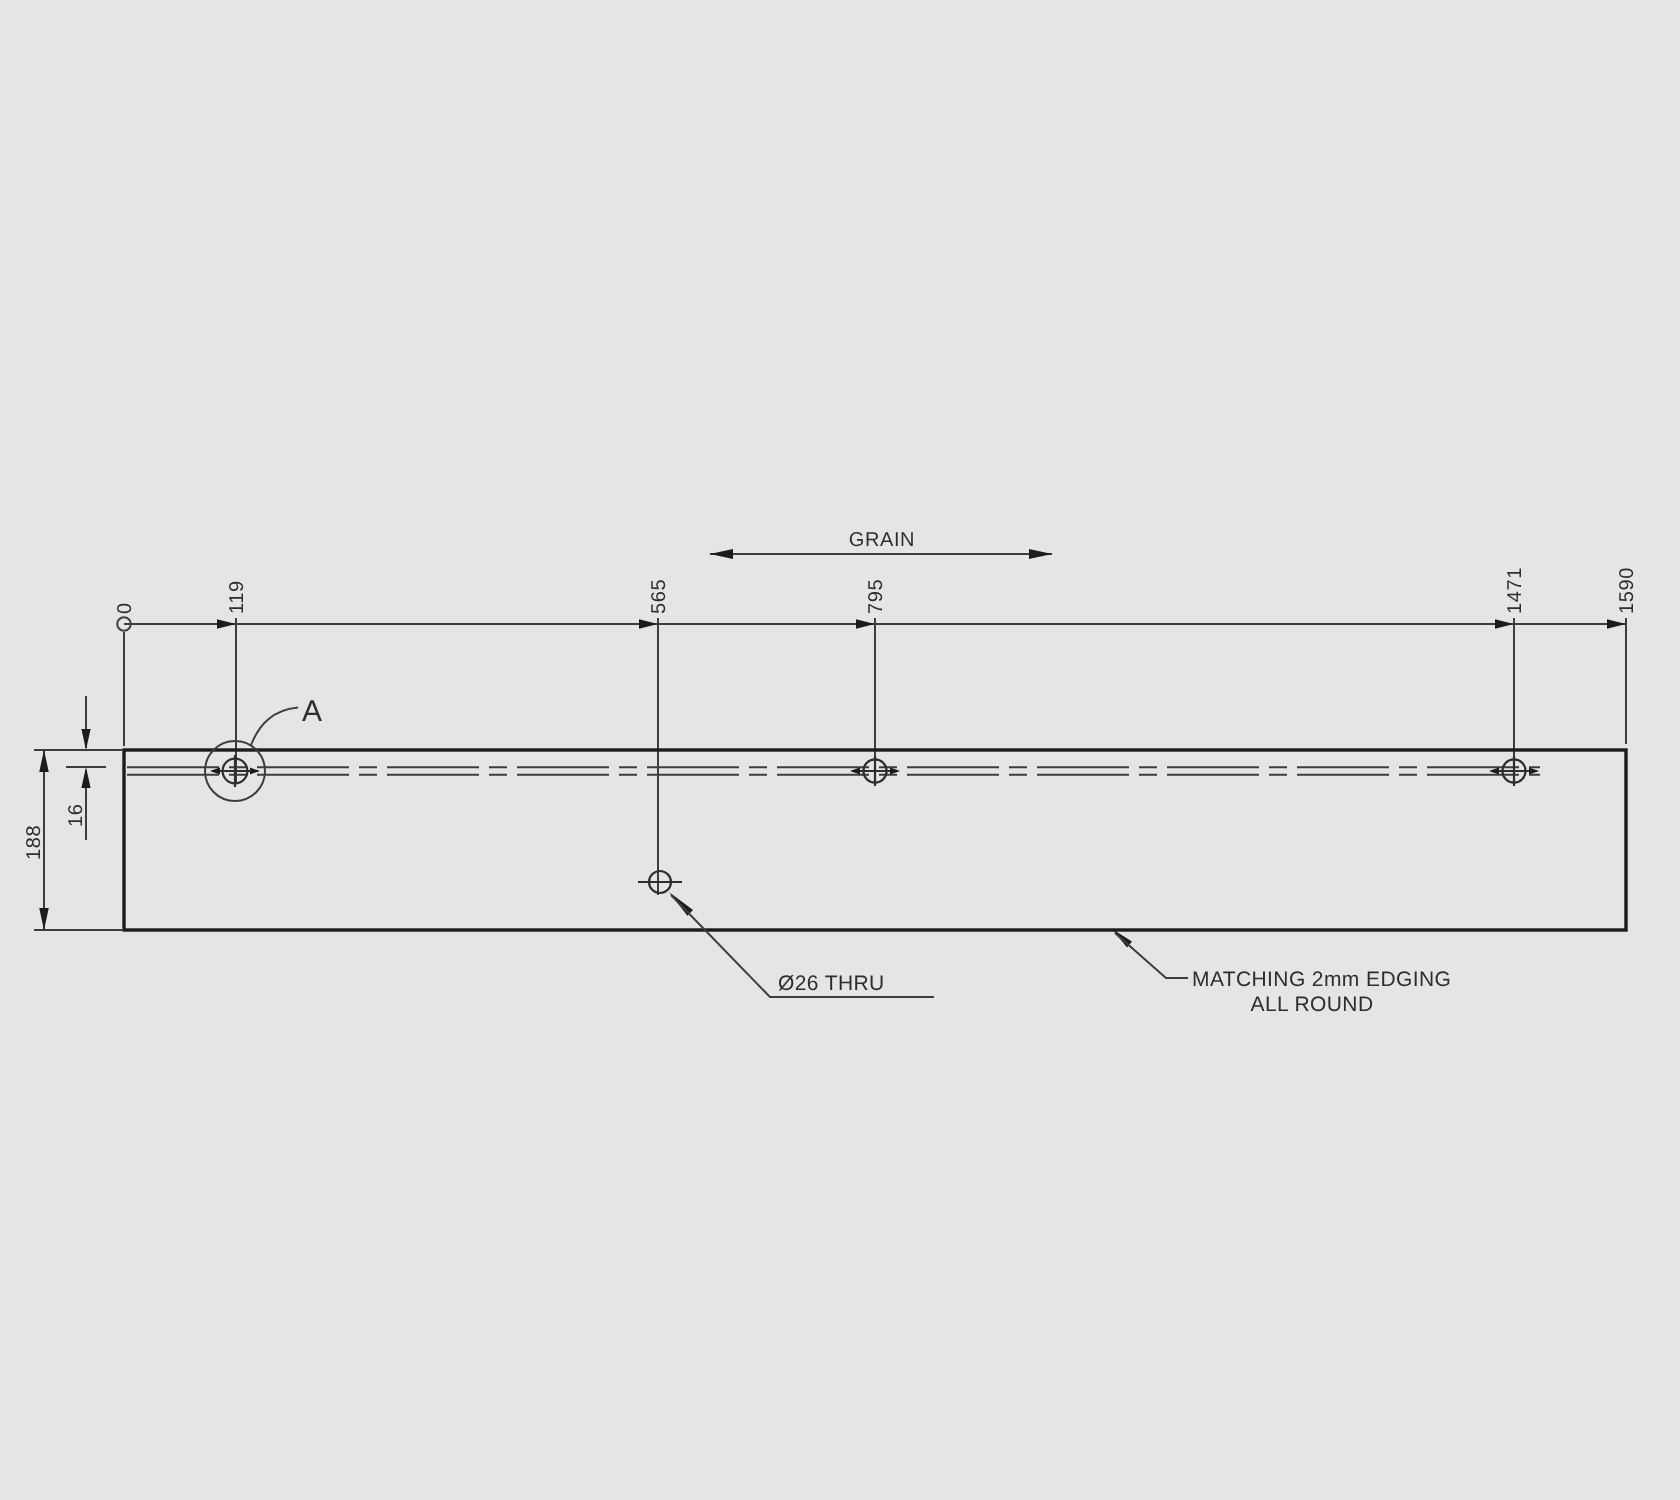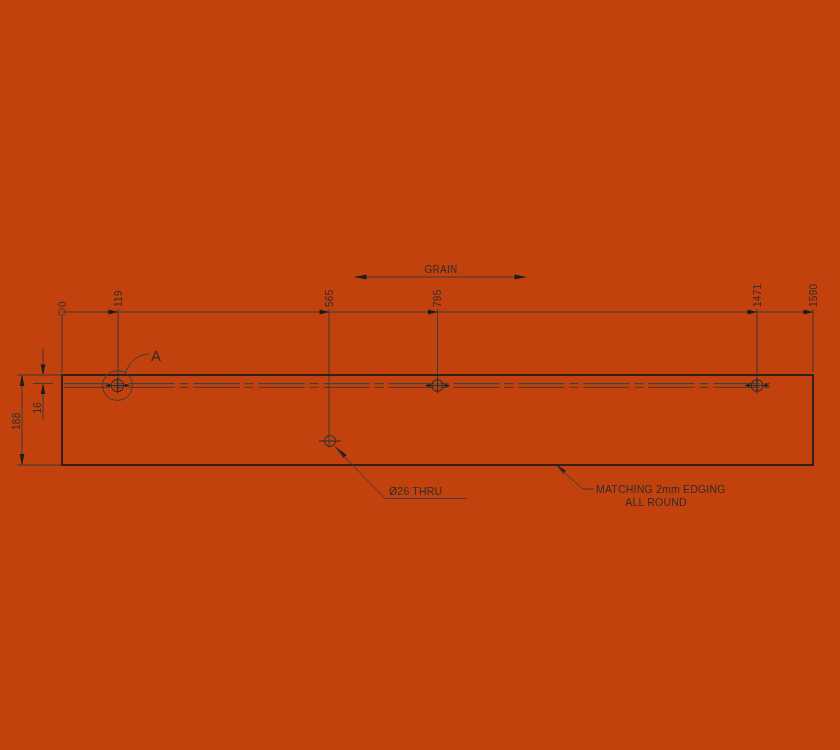--- a/index.html
+++ b/index.html
@@ -1,19 +1,19 @@
 <!DOCTYPE html>
 <html><head>
 <meta charset="utf-8">
 <style>
   html,body{margin:0;padding:0;background:#ffffff;}
   .canvas{
     position:relative;
     width:840px;height:750px;
-    background:#c2410c;
+    background:#e5e5e5;
     font-family:"Liberation Sans", sans-serif;
     overflow:hidden;
   }
   svg{position:absolute;left:0;top:0;}
   svg text{
     font-family:"Liberation Sans", sans-serif;
     fill:#2e2e2e;
   }
   .dim-text{font-size:10px;letter-spacing:0.3px;}
   .note-text{font-size:10.5px;letter-spacing:0.2px;}

